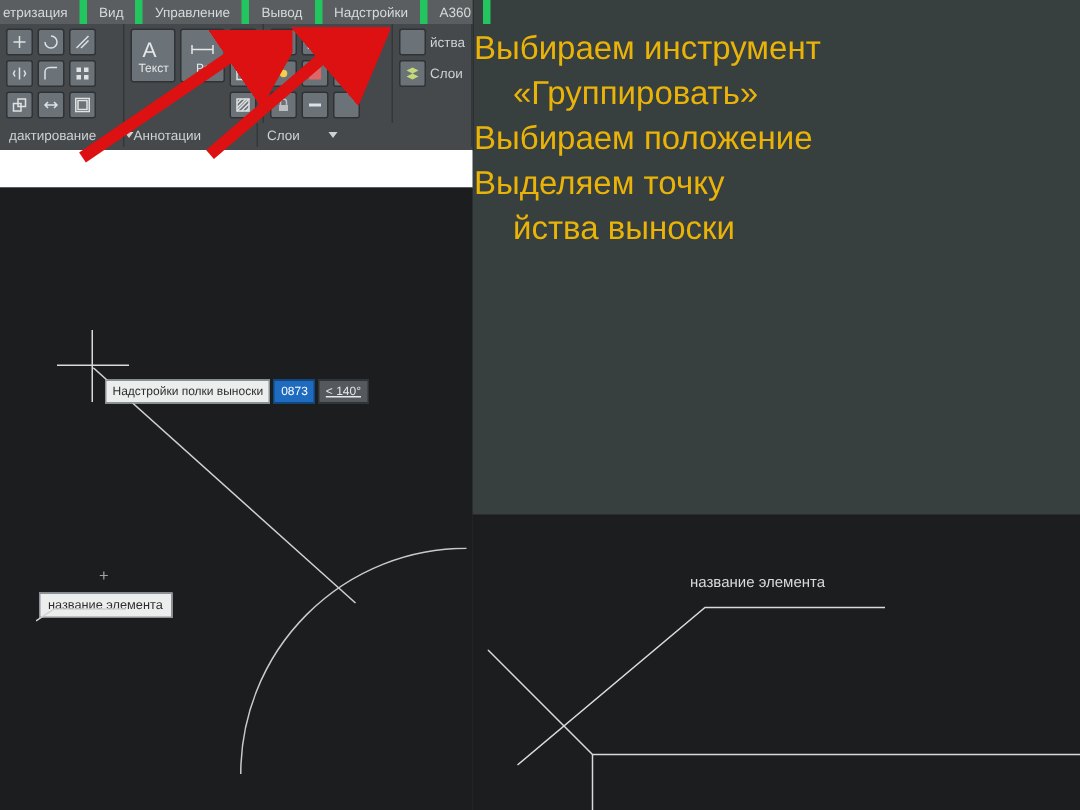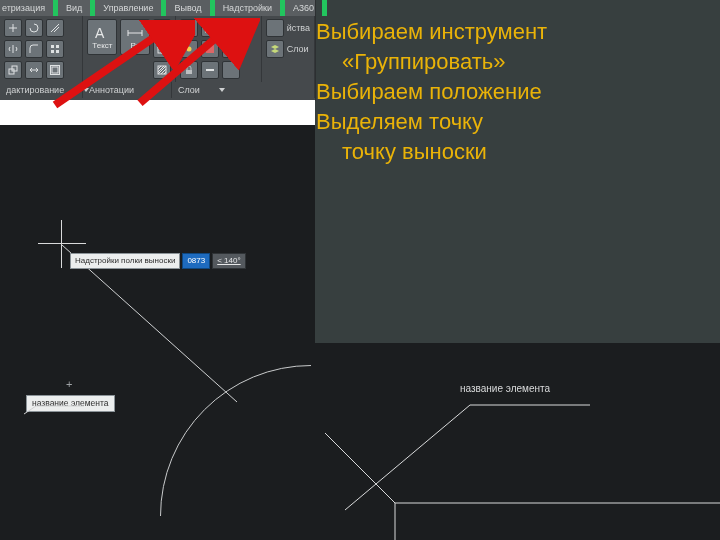--- a/index.html
+++ b/index.html
@@ -298,16 +298,16 @@
       <path d="M70 70 L70 120" stroke="#d9dadb" stroke-width="1"></path>
     </svg>
     <div class="label2">название элемента</div>
   </div>
 
   <div class="instructions">
     <p>Выбираем инструмент</p>
     <p class="ind">«Группировать»</p>
     <p>Выбираем положение</p>
     <p>Выделяем точку</p>
-    <p class="ind">точку выноски</p>
+    <p class="ind">йства выноски</p>
   </div>
 
 </div>
 
 </body></html>

